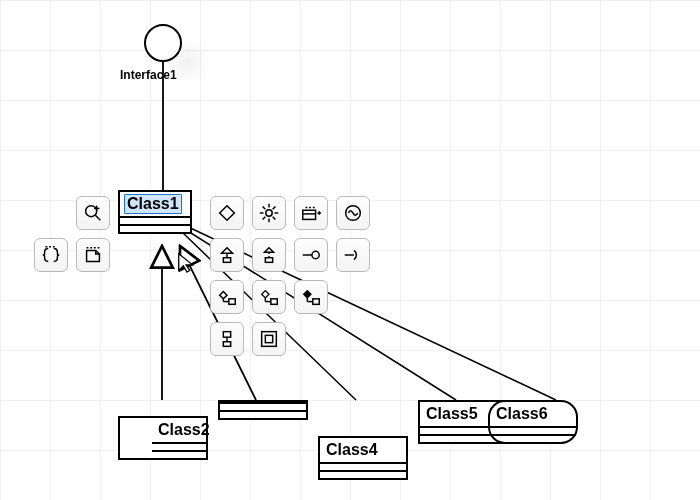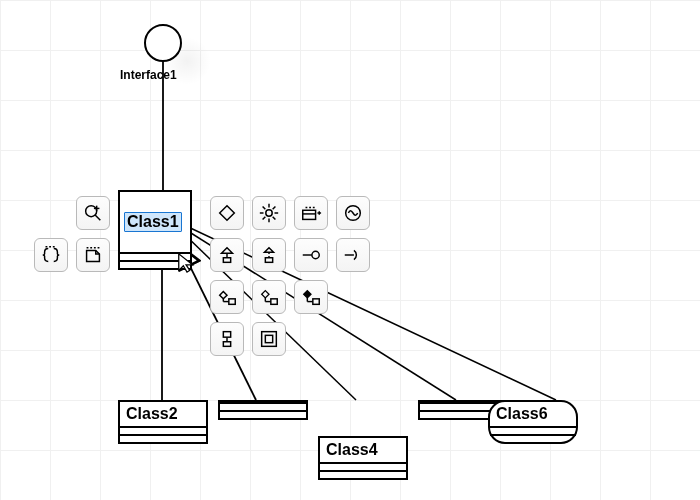--- a/index.html
+++ b/index.html
@@ -55,21 +55,21 @@
   }
   .class-box .comp {
     border-top: 2px solid #000;
     height: 8px;
   }
   
   .class1 {
     width: 74px;
   }
   .class1 .name {
-    padding: 20px 4px;
+    padding: 2px 4px;
     text-decoration: underline;
   }
   .edit-highlight {
     display: inline-block;
     border: 1px solid #1976d2;
     background: #cfe6fb;
     padding: 0 2px;
     border-radius: 1px;
   }
   
@@ -131,35 +131,36 @@
   <div class="interface-circle"></div>
 </div>
 <div class="node interface-label" style="left:120px; top:68px;">Interface1</div>
 
 <div class="node class-box class1" style="left:118px; top:190px;">
   <div class="name"><span class="edit-highlight">Class1</span></div>
   <div class="comp"></div>
   <div class="comp"></div>
 </div>
 
-<div class="node class-box" style="left:118px; top:400px;">
+<div class="node class-box" style="left:118px; top:416px;padding-left:32px;">
   <div class="name">Class2</div>
   <div class="comp"></div>
     <div class="comp"></div>
 </div>
 <div class="node class-box" style="left:218px; top:400px;">
   <div class="comp"></div>
     <div class="comp"></div>
 </div>
 <div class="node class-box" style="left:318px; top:400px;margin-top:36px;">
   <div class="name">Class4</div>
   <div class="comp"></div>
     <div class="comp"></div>
 </div>
 <div class="node class-box" style="left:418px; top:400px;">
+  <div class="name">Class5</div>
   <div class="comp"></div>
     <div class="comp"></div>
 </div>
 <div class="node class-box" style="left:488px; top:400px;border-radius:17px;">
   <div class="name">Class6</div>
   <div class="comp"></div>
     <div class="comp"></div>
 </div>
 
 <div class="tool-btn" style="left:76px; top:196px;">

